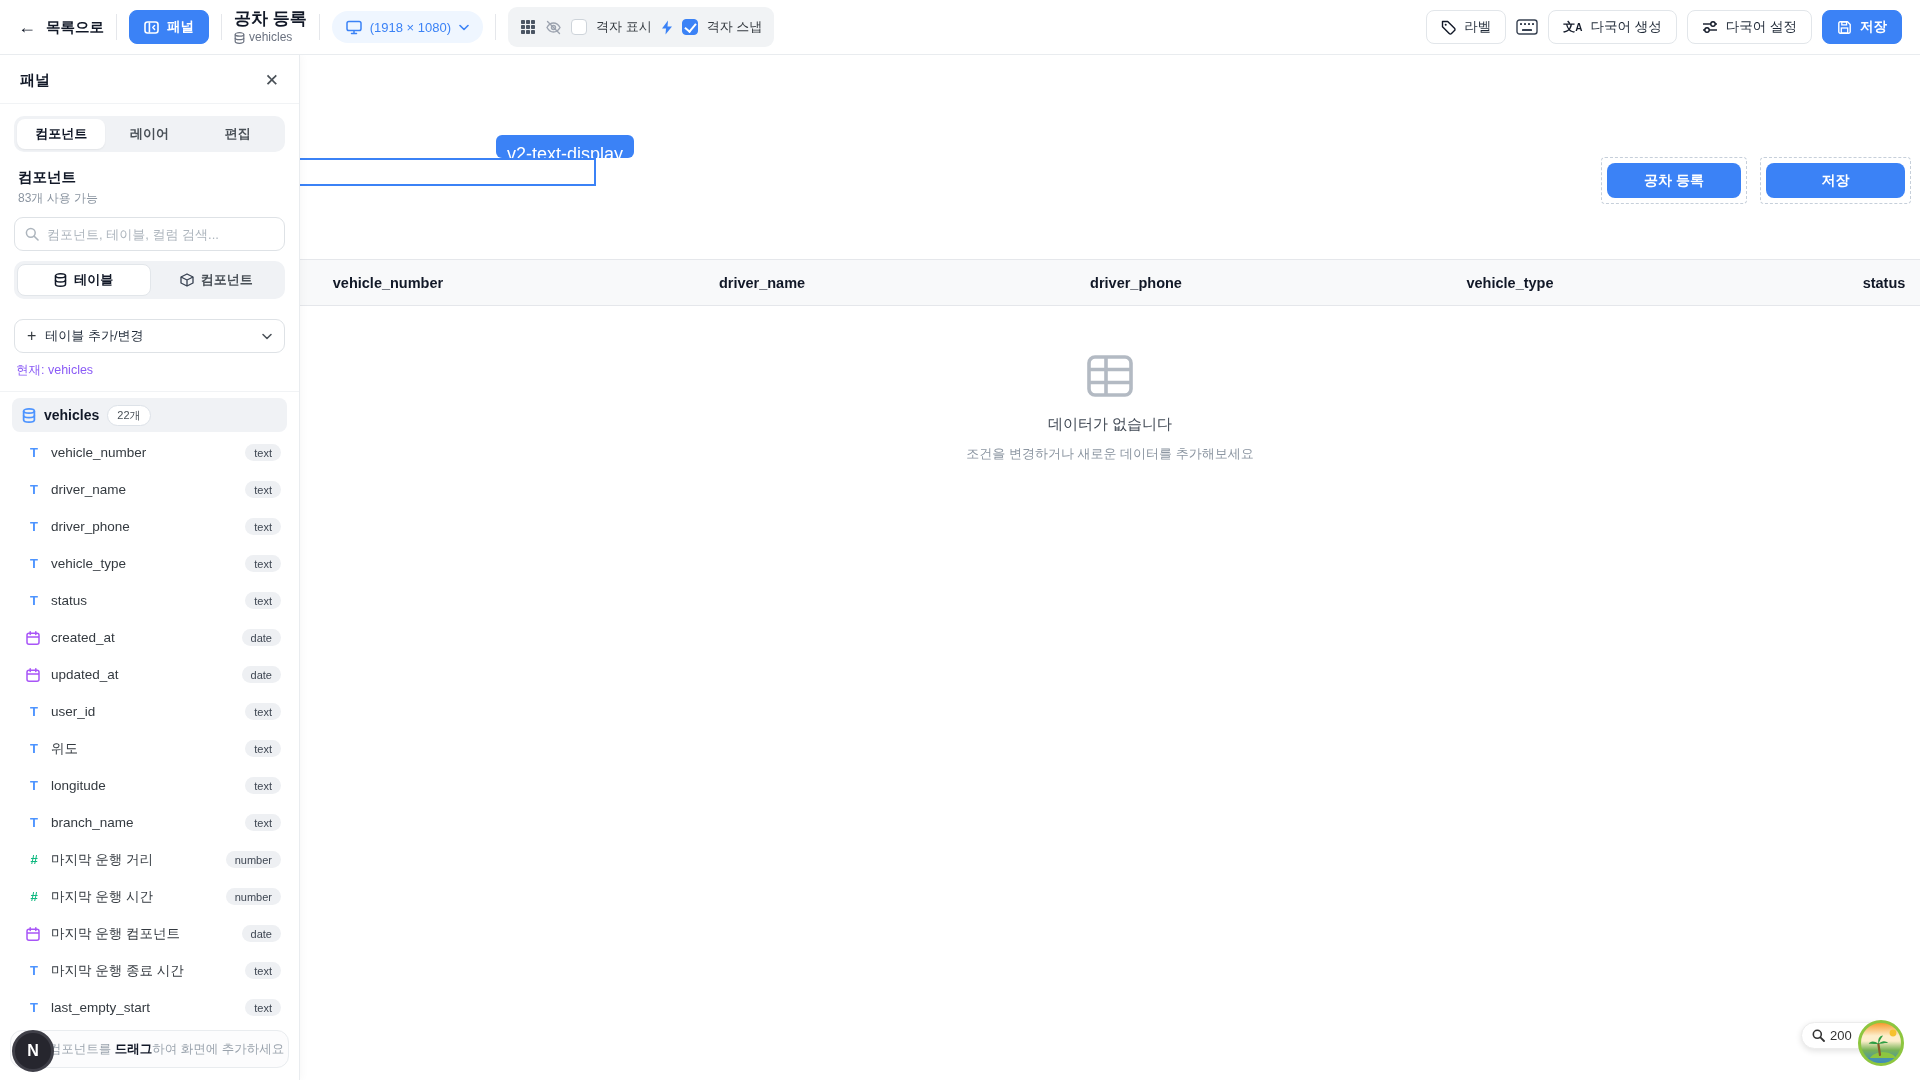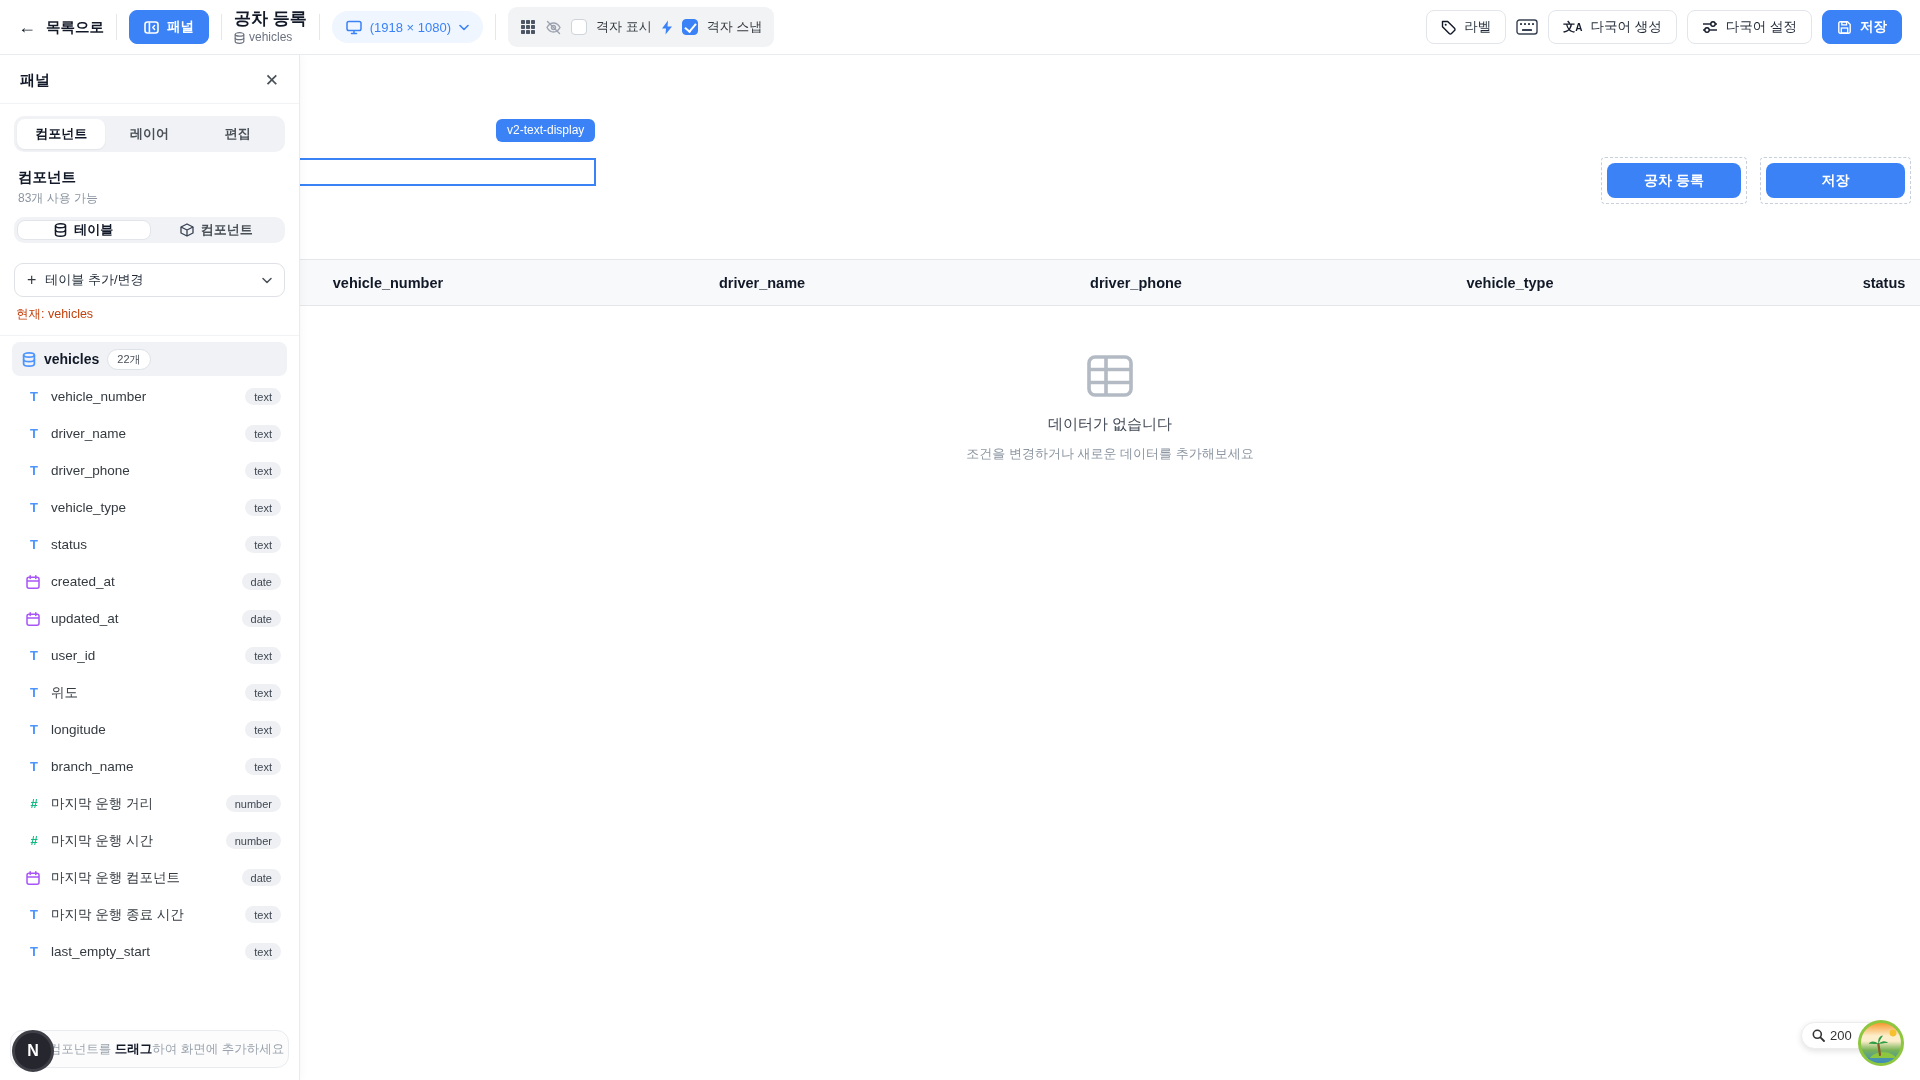--- a/index.html
+++ b/index.html
@@ -47,29 +47,29 @@
   .ptab.active { background:#fff; color:#111827; box-shadow:0 1px 2px rgba(0,0,0,.06); }
   .comp-section { padding:16px 18px 0 18px; }
   .comp-title { font-size:14.5px; font-weight:800; color:#111827; }
   .comp-sub { font-size:12px; color:#8b95a1; margin-top:3px; }
   .search-box { margin:10px 14px 0 14px; height:34px; border:1px solid #dee2e6; border-radius:9px;
                 display:flex; align-items:center; gap:8px; padding:0 10px; }
   .search-box input { border:none; outline:none; flex:1; font-size:13px; color:#343a40;
                       font-family:inherit; background:transparent; }
   .search-box input::placeholder { color:#adb5bd; }
   .seg-toggle { margin:10px 14px 0 14px; background:#f0f2f5; border-radius:10px; display:flex; padding:3px; }
-  .seg { flex:1; height:20px; border:none; background:transparent; border-radius:8px; font-size:13px;
+  .seg { flex:1; height:32px; border:none; background:transparent; border-radius:8px; font-size:13px;
          color:#495057; cursor:pointer; display:inline-flex; align-items:center; justify-content:center; gap:7px;
          font-weight:600; }
   .seg.active { background:#fff; border:1px solid #e2e6ea; color:#111827; }
   .add-table { margin:20px 14px 0 14px; height:34px; border:1px solid #dee2e6; border-radius:9px; background:#fff;
                display:flex; align-items:center; gap:9px; padding:0 12px; font-size:13px; color:#1f2937; cursor:pointer; }
   .add-table .plus { font-size:16px; color:#343a40; line-height:1; }
   .add-table .chev { margin-left:auto; }
-  .current-table { margin:9px 16px 0 16px; font-size:12.5px; color:#c2410c; }
+  .current-table { margin:9px 16px 0 16px; font-size:12.5px; color:#8b5cf6; }
   .panel-div { border-top:1px solid #f1f3f5; margin:12px 0 6px 0; }
   .field-list { padding:0 12px; overflow:hidden; flex:1; }
   .tbl-row { height:34px; background:#f0f2f5; border-radius:8px; display:flex; align-items:center; gap:8px;
              padding:0 10px; cursor:pointer; margin-bottom:2px; }
   .tbl-name { font-size:14px; font-weight:800; color:#111827; }
   .tbl-badge { background:#fff; border:1px solid #dde2e8; border-radius:999px; font-size:11px; color:#495057;
                padding:2px 9px; }
   .field-row { height:37px; display:flex; align-items:center; gap:9px; padding:0 6px 0 14px; cursor:grab; }
   .fi { width:16px; text-align:center; flex:none; font-weight:800; font-size:13px; }
   .fi-text { color:#4d94ff; }
@@ -80,22 +80,22 @@
   .panel-footer { position:absolute; left:10px; right:10px; bottom:12px; height:38px; background:#fcfcfd;
                   border:1px solid #e9ecef; border-radius:12px; display:flex; align-items:center;
                   justify-content:center; font-size:12.5px; color:#9aa3ad; padding-left:34px; }
   .panel-footer b { color:#111827; font-weight:800; }
   .avatar { position:absolute; left:12px; bottom:8px; width:42px; height:42px; border-radius:50%;
             background:#26262e; border:3px solid #3f3f48; color:#fff; font-size:16px; font-weight:700;
             display:flex; align-items:center; justify-content:center; cursor:pointer; z-index:5; }
 
   
   .canvas { position:absolute; inset:55px 0 0 0; z-index:1; }
-  .sel-tag { position:absolute; left:496px; top:64px; height:23px; background:#3b82f6; color:#fff;
-             font-size:12px; border-radius:6px; padding:0 11px; line-height:23px; }
+  .sel-tag { position:absolute; left:496px; top:80px; height:23px; background:#3b82f6; color:#fff;
+             font-size:18px; border-radius:6px; padding:8px 11px; line-height:23px; }
   .sel-box { position:absolute; left:258px; top:103px; width:338px; height:28px; background:#fff;
              border:2px solid #3b82f6; }
   .dash-wrap { position:absolute; border:1.5px dashed #c6cfda; padding:5px; border-radius:4px; }
   .dash-1 { left:1601px; top:102px; }
   .dash-2 { left:1760px; top:102px; }
   .canvas-btn { background:#3b82f6; color:#fff; border:none; border-radius:8px; height:35px; font-size:14px;
                 font-weight:600; cursor:pointer; padding:0 10px; }
   .cb-1 { width:134px; } .cb-2 { width:139px; }
   .tbl-header { position:absolute; left:201px; top:204px; height:47px; width:1870px; background:#f8f9fa;
                 border-top:1px solid #e5e7eb; border-bottom:1px solid #e5e7eb; display:flex; }
@@ -318,20 +318,29 @@
         <button class="ptab active">컴포넌트</button>
         <button class="ptab">레이어</button>
         <button class="ptab">편집</button>
       </div>
 
     <div class="comp-section">
       <div class="comp-title">컴포넌트</div>
       <div class="comp-sub">83개 사용 가능</div>
     </div>
 
+    <div class="search-box">
+      <span>
+        <svg width="14" height="14" viewBox="0 0 14 14">
+            <circle cx="5.8" cy="5.8" r="4.4" fill="none" stroke="#adb5bd" stroke-width="1.5"></circle>
+            <line x1="9.2" y1="9.2" x2="13" y2="13" stroke="#adb5bd" stroke-width="1.6" stroke-linecap="round"></line>
+          </svg>
+      </span>
+      <input placeholder="컴포넌트, 테이블, 컬럼 검색..." style="">
+    </div>
 
     <div class="seg-toggle">
       <button class="seg active">
         <span>
           <svg width="13" height="14" viewBox="0 0 11 12">
               <ellipse cx="5.5" cy="2.4" rx="4.3" ry="1.7" fill="none" stroke="#111827" stroke-width="1.3"></ellipse>
               <path d="M1.2 2.4v7.2c0 .94 1.93 1.7 4.3 1.7s4.3-.76 4.3-1.7V2.4" fill="none" stroke="#111827" stroke-width="1.3"></path>
               <path d="M1.2 6c0 .94 1.93 1.7 4.3 1.7S9.8 6.94 9.8 6" fill="none" stroke="#111827" stroke-width="1.3"></path>
             </svg>
         </span>

